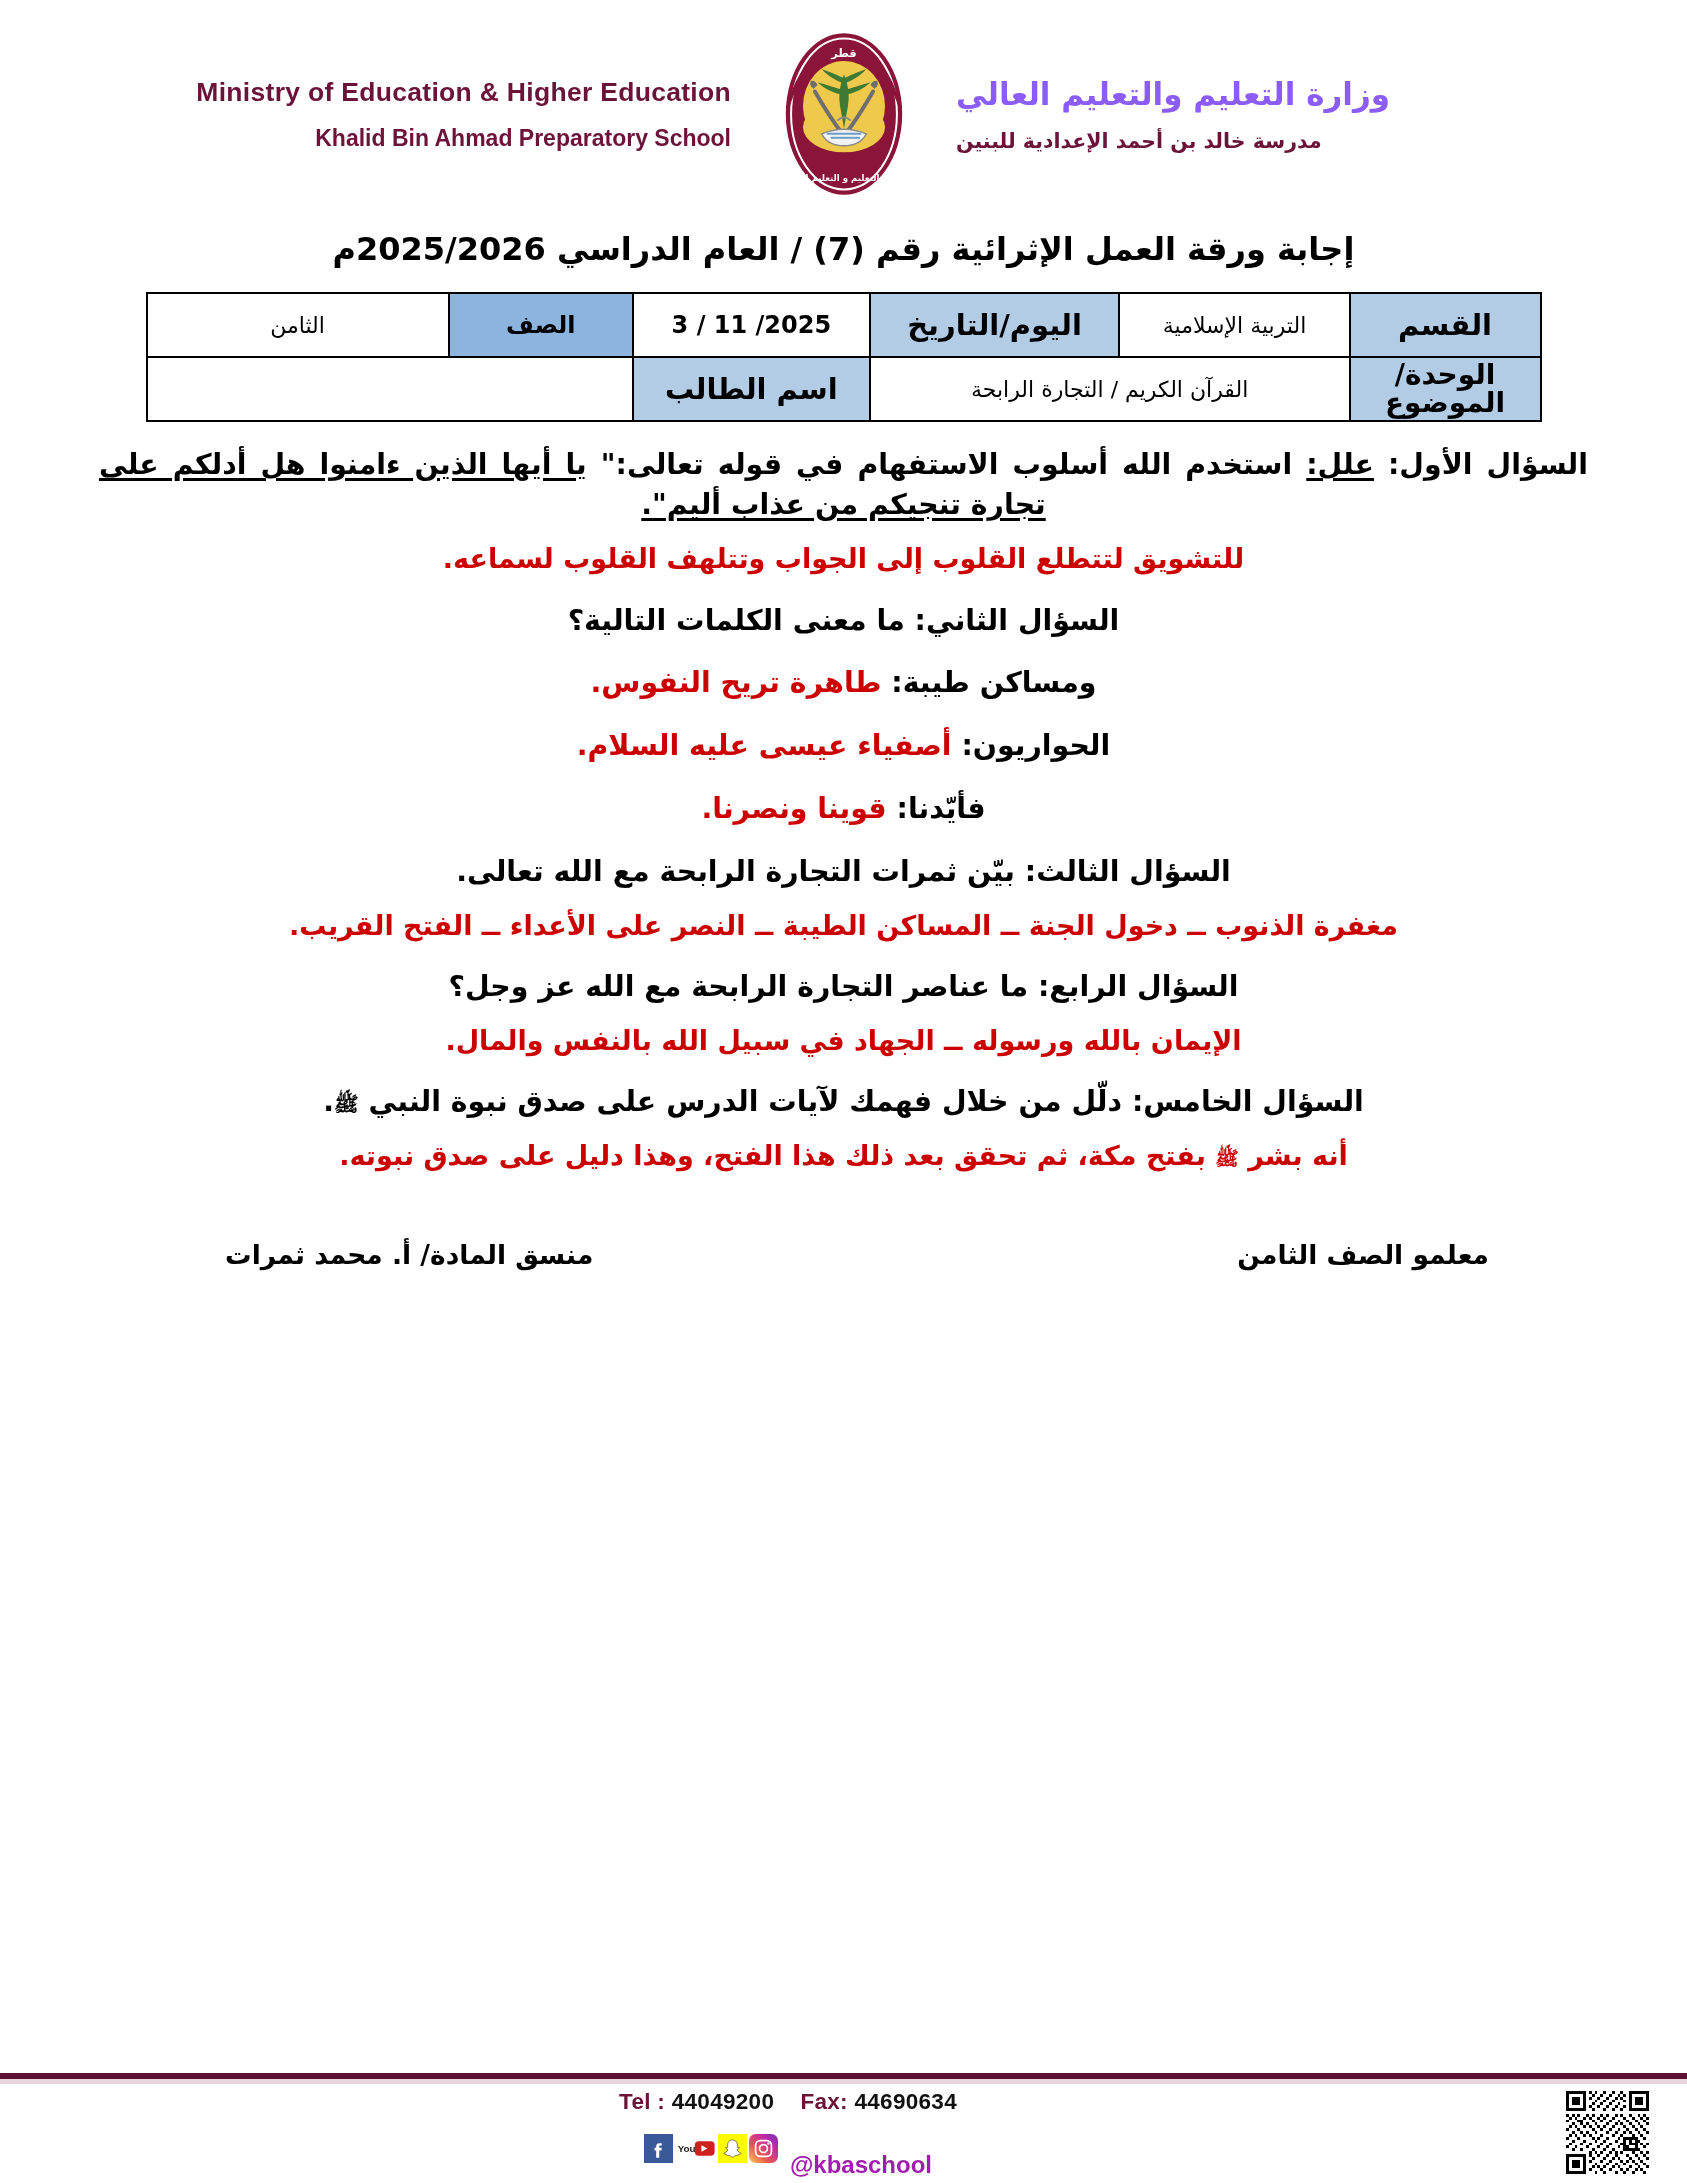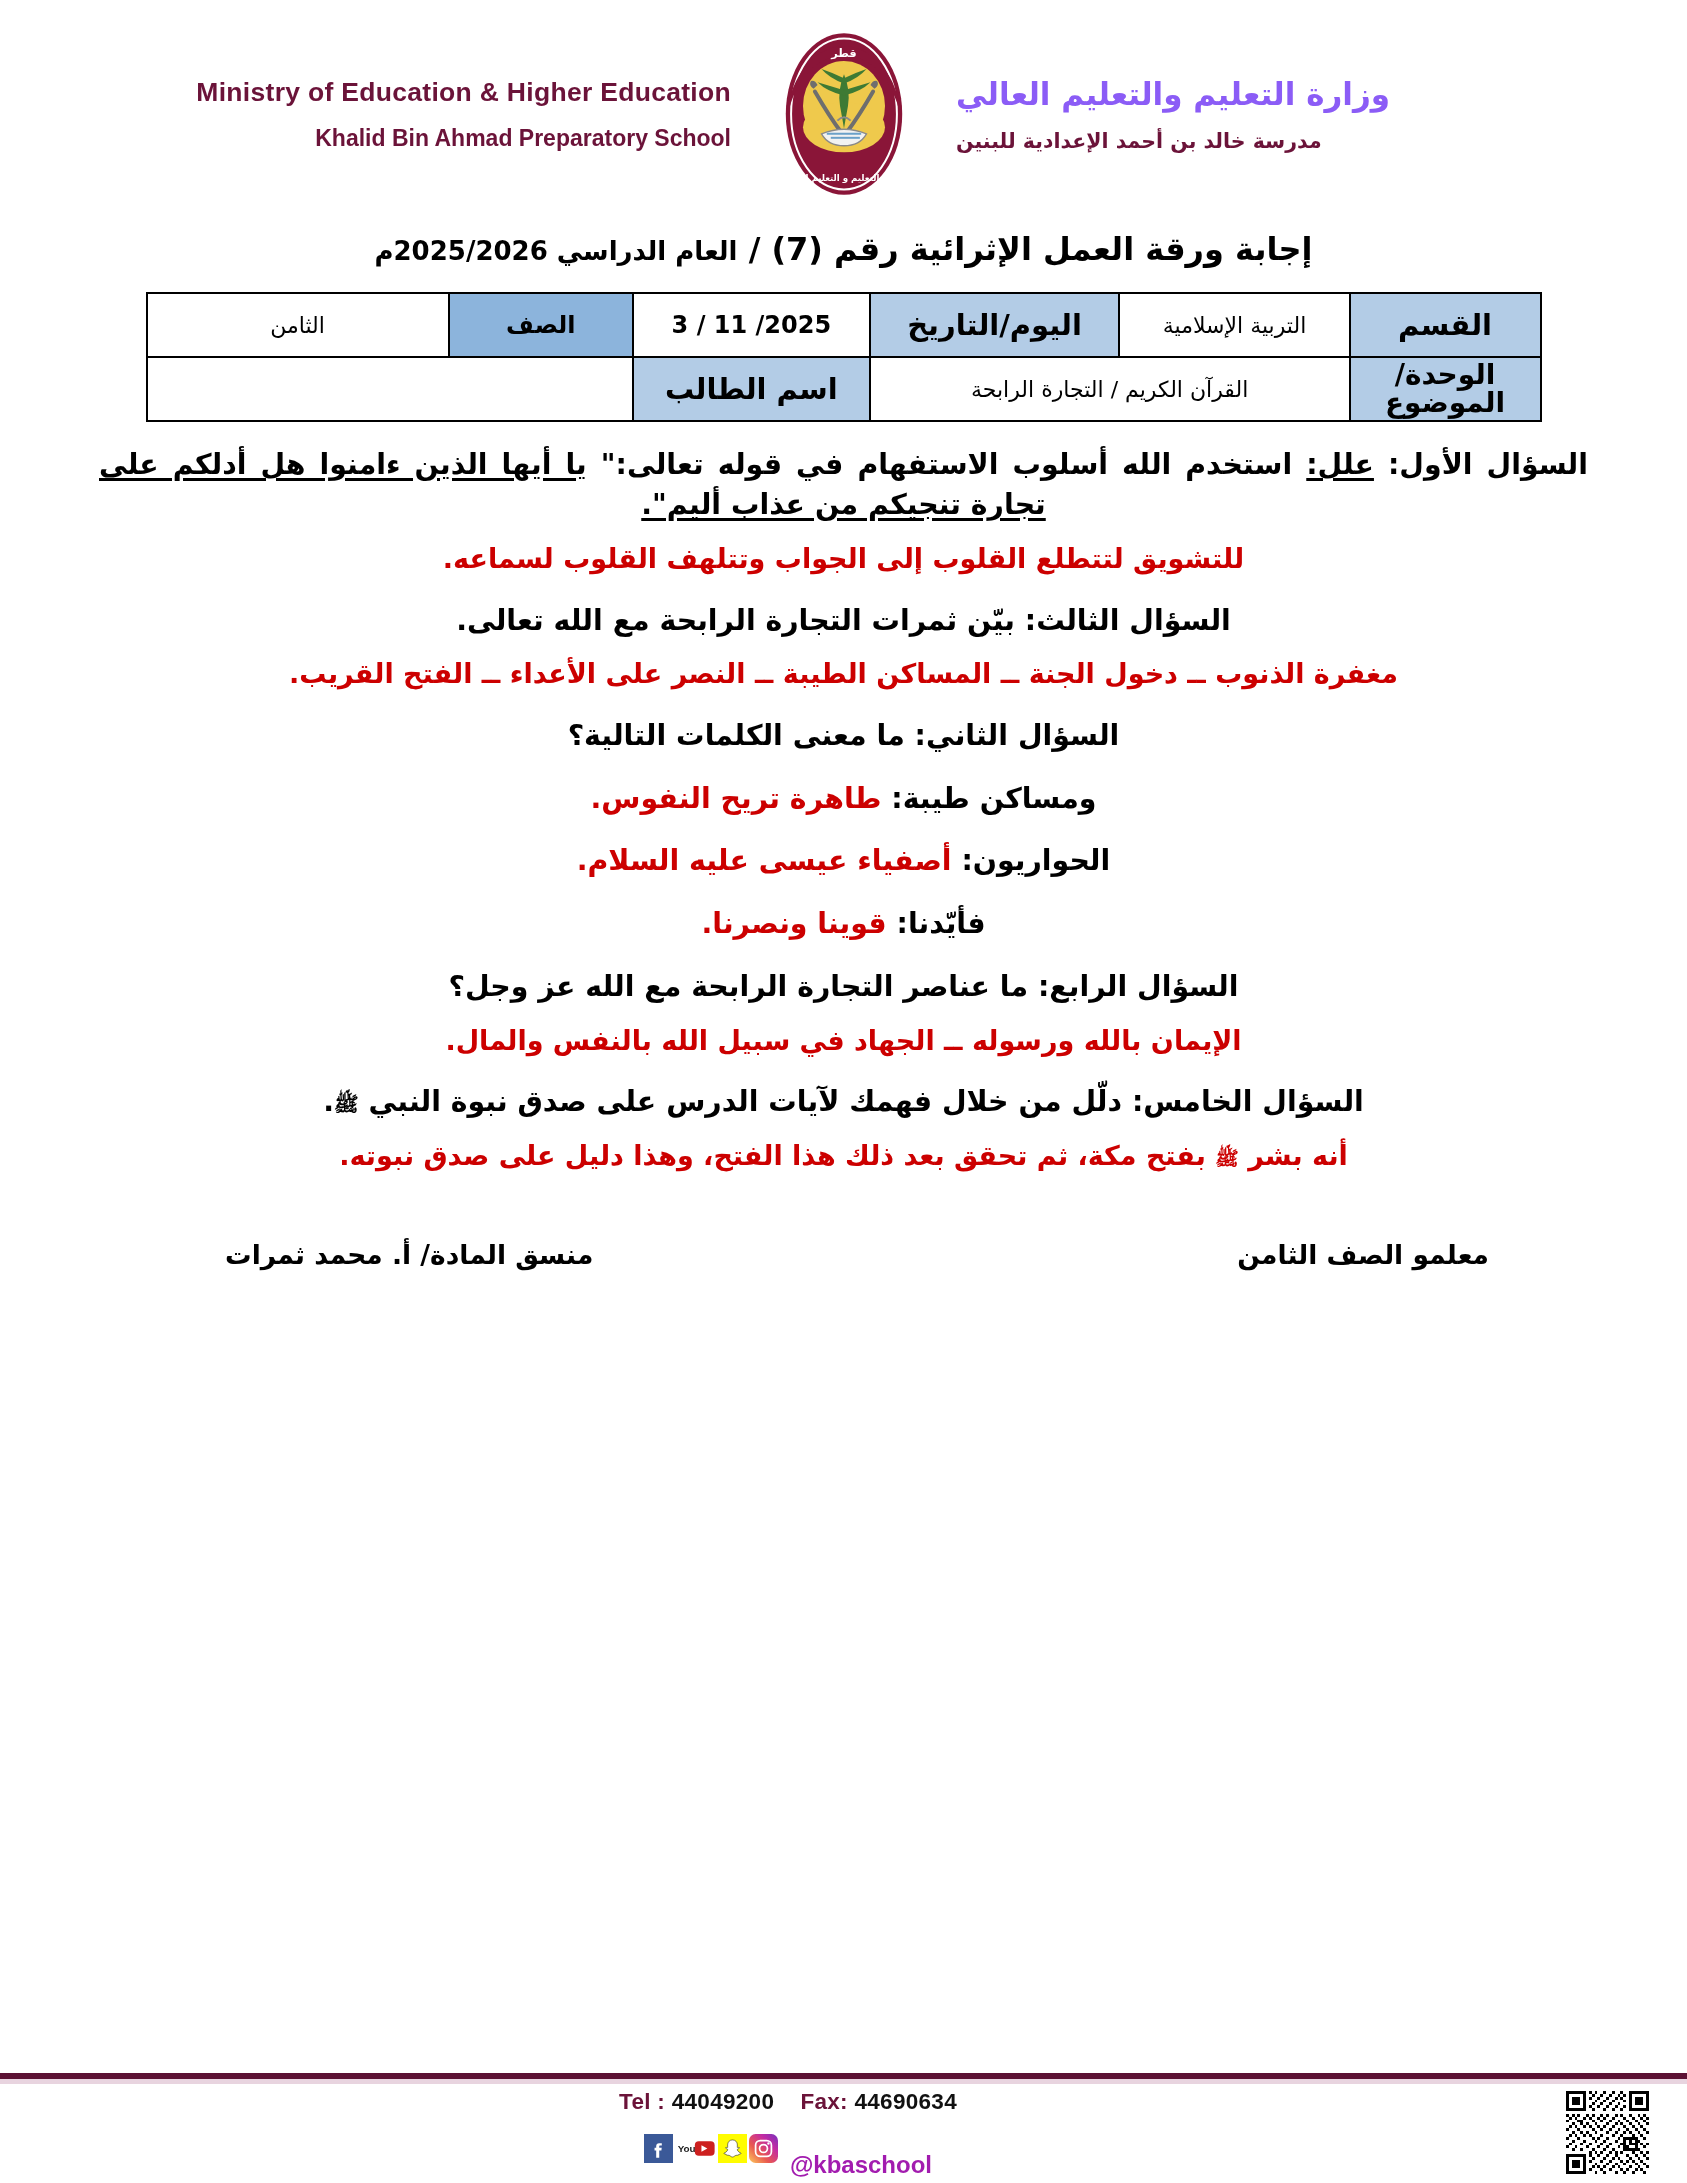--- a/index.html
+++ b/index.html
@@ -81,21 +81,21 @@
   .doc-title {
     text-align: center;
     margin-top: 30px;
     font-family: "DejaVu Sans", sans-serif;
     font-weight: bold;
     font-size: 32px;
     color: #000;
     direction: rtl;
   }
   .doc-title .small {
-    font-size: 26px;
+    font-size: 32px;
     font-weight: bold;
   }
 
   
   .info-table-wrap {
     margin: 24px auto 0 auto;
     width: 1396px;
   }
   table.info {
     border-collapse: collapse;
@@ -329,41 +329,41 @@
 <div class="content">
 
   <div class="blk">
     <div class="q q-left">
       <span>السؤال الأول: </span><u>علل:</u><span> استخدم الله أسلوب الاستفهام في قوله تعالى:" </span><u>يا أيها الذين ءامنوا هل أدلكم على تجارة تنجيكم من عذاب أليم".</u>
     </div>
     <div class="ans blk-sm">للتشويق لتتطلع القلوب إلى الجواب وتتلهف القلوب لسماعه.</div>
   </div>
 
   <div class="blk">
-    <div class="q">السؤال الثالث: بيّن ثمرات التجارة الرابحة مع الله تعالى.</div>
-    <div class="ans blk-sm">مغفرة الذنوب ــ دخول الجنة ــ المساكن الطيبة ــ النصر على الأعداء ــ الفتح القريب.</div>
-  </div>
-
-  <div class="blk">
     <div class="q">السؤال الثاني: ما معنى الكلمات التالية؟</div>
 
     <div class="q mixed blk">
       <span class="k">ومساكن طيبة:</span>
       <span class="v">طاهرة تريح النفوس.</span>
     </div>
 
     <div class="q mixed blk">
       <span class="k">الحواريون:</span>
       <span class="v">أصفياء عيسى عليه السلام.</span>
     </div>
 
     <div class="q mixed blk">
       <span class="k">فأيّدنا:</span>
       <span class="v">قوينا ونصرنا.</span>
     </div>
+  </div>
+
+  <div class="blk">
+    <div class="q">السؤال الثالث: بيّن ثمرات التجارة الرابحة مع الله تعالى.</div>
+    <div class="ans blk-sm">مغفرة الذنوب ــ دخول الجنة ــ المساكن الطيبة ــ النصر على الأعداء ــ الفتح القريب.</div>
   </div>
 
   <div class="blk">
     <div class="q">السؤال الرابع: ما عناصر التجارة الرابحة مع الله عز وجل؟</div>
     <div class="ans blk-sm">الإيمان بالله ورسوله ــ الجهاد في سبيل الله بالنفس والمال.</div>
   </div>
 
   <div class="blk">
     <div class="q">
       <span>السؤال الخامس: دلّل من خلال فهمك لآيات الدرس على صدق نبوة النبي </span><span class="pbs">ﷺ</span><span>.</span>

